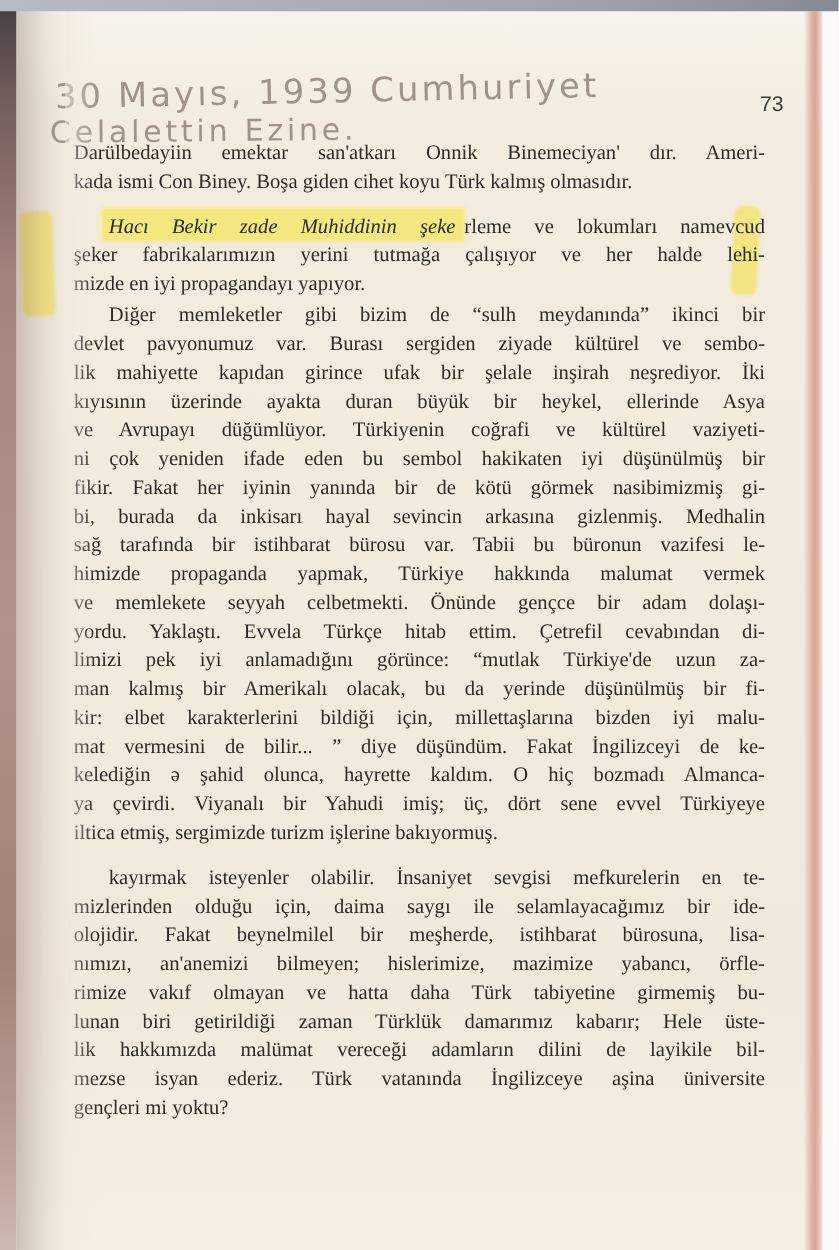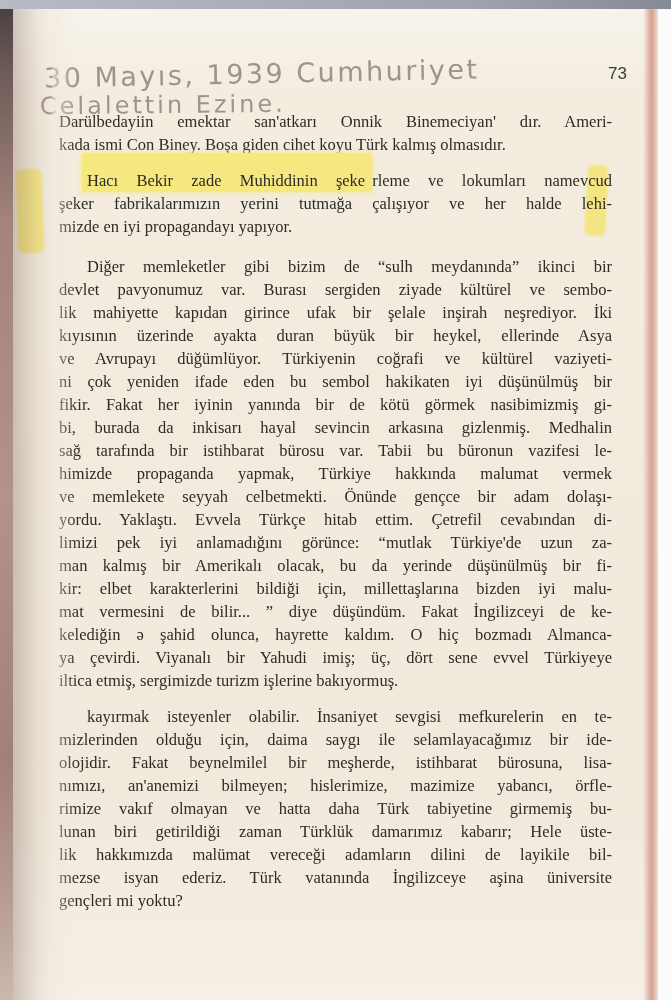--- a/index.html
+++ b/index.html
@@ -46,45 +46,45 @@
   
   .handwriting{
     position:absolute;z-index:3;
     font-family:"DejaVu Sans",sans-serif;
     color:#a0938c;white-space:nowrap;
   }
   .hw1{left:44px;top:58px;font-size:27px;letter-spacing:2.5px;transform:rotate(-1.2deg);}
   .hw2{left:40px;top:91px;font-size:24px;letter-spacing:3px;transform:rotate(-0.6deg);}
   
   .page-number{
-    position:absolute;left:608px;top:64px;z-index:3;
+    position:absolute;left:608px;top:74px;z-index:3;
     font-family:"Liberation Sans","DejaVu Sans",sans-serif;
     font-size:17px;color:#3a3a3a;
   }
   
   .text-block{
     position:absolute;left:59px;top:110px;width:553px;z-index:2;
     font-size:16.5px;color:#2e2b27;
   }
   .para{margin:0;}
   .para + .para{margin-top:13px;}
-  .para:nth-child(3){margin-top:17px;}
+  .para:nth-child(3){margin-top:2px;}
   .line{
     height:23px;line-height:23px;
     text-align:justify;text-align-last:justify;
     white-space:normal;overflow:visible;
   }
   .line.last{text-align-last:left;}
   .para.indent .line:first-child{text-indent:28px;}
   
   .hl{
     background:#f5e87f;
     box-shadow:0 0 4px 1px rgba(245,232,127,0.8);
     border-radius:2px;
-    padding:18px 7px 2px 5px;margin-left:-5px;
+    padding:4px 7px 2px 5px;margin-left:-5px;font-style:italic;
   }
   
   .margin-mark{
     position:absolute;z-index:1;border-radius:6px;
     background:rgba(244,228,115,0.85);
     filter:blur(1.2px);
   }
   .mark-left{left:17px;top:169px;width:26px;height:84px;transform:rotate(-2deg);}
   .mark-right{left:586px;top:165px;width:21px;height:71px;transform:rotate(3deg);}
 </style>

